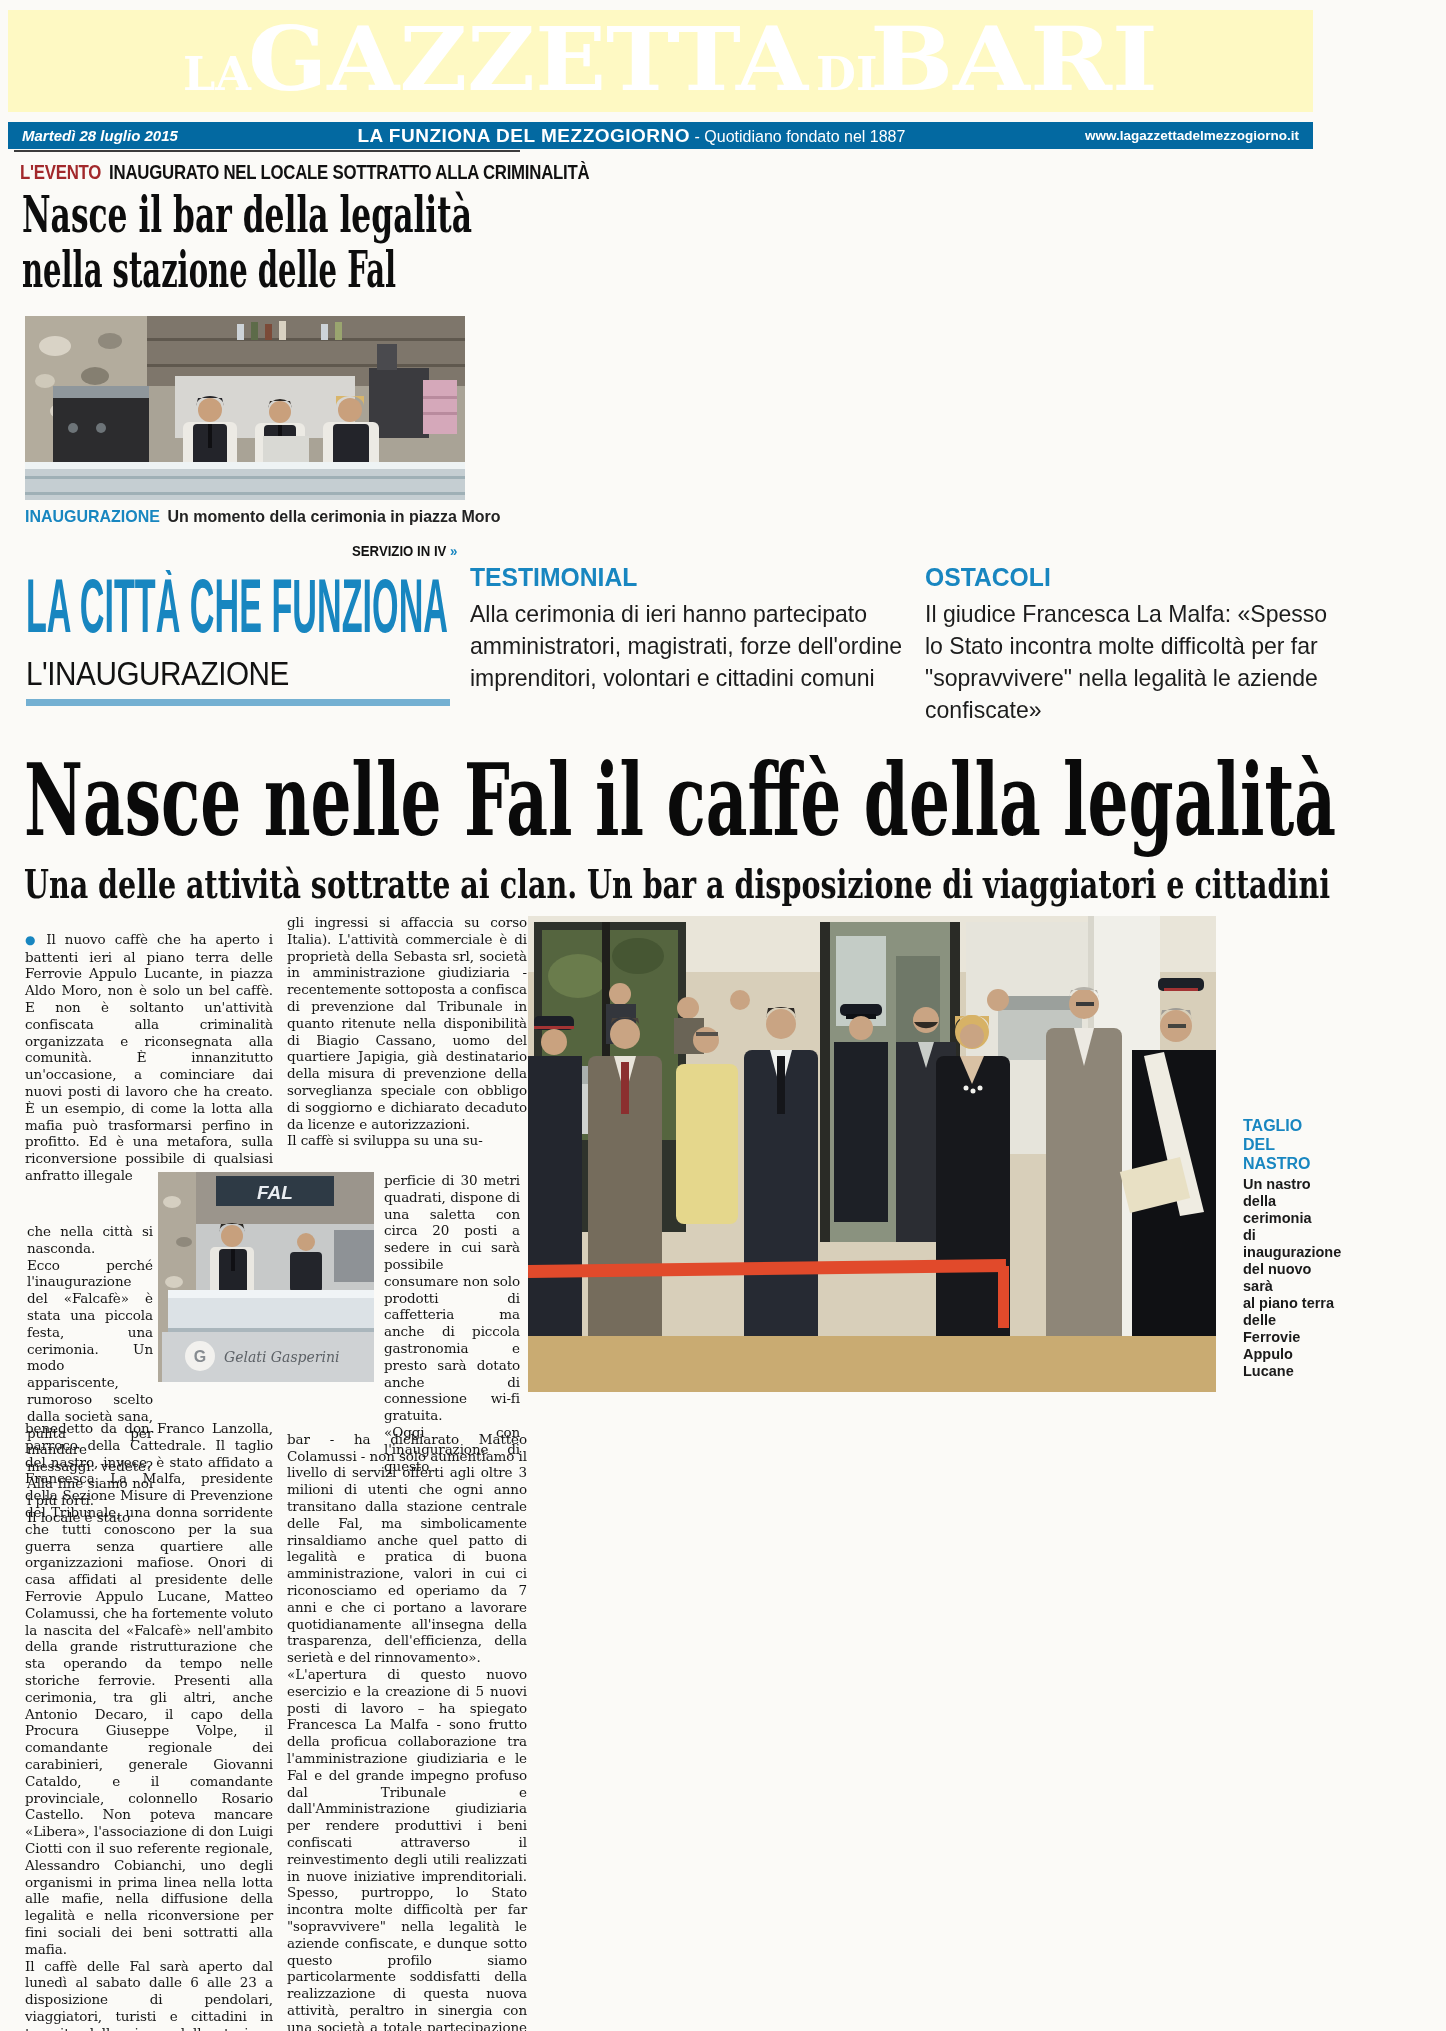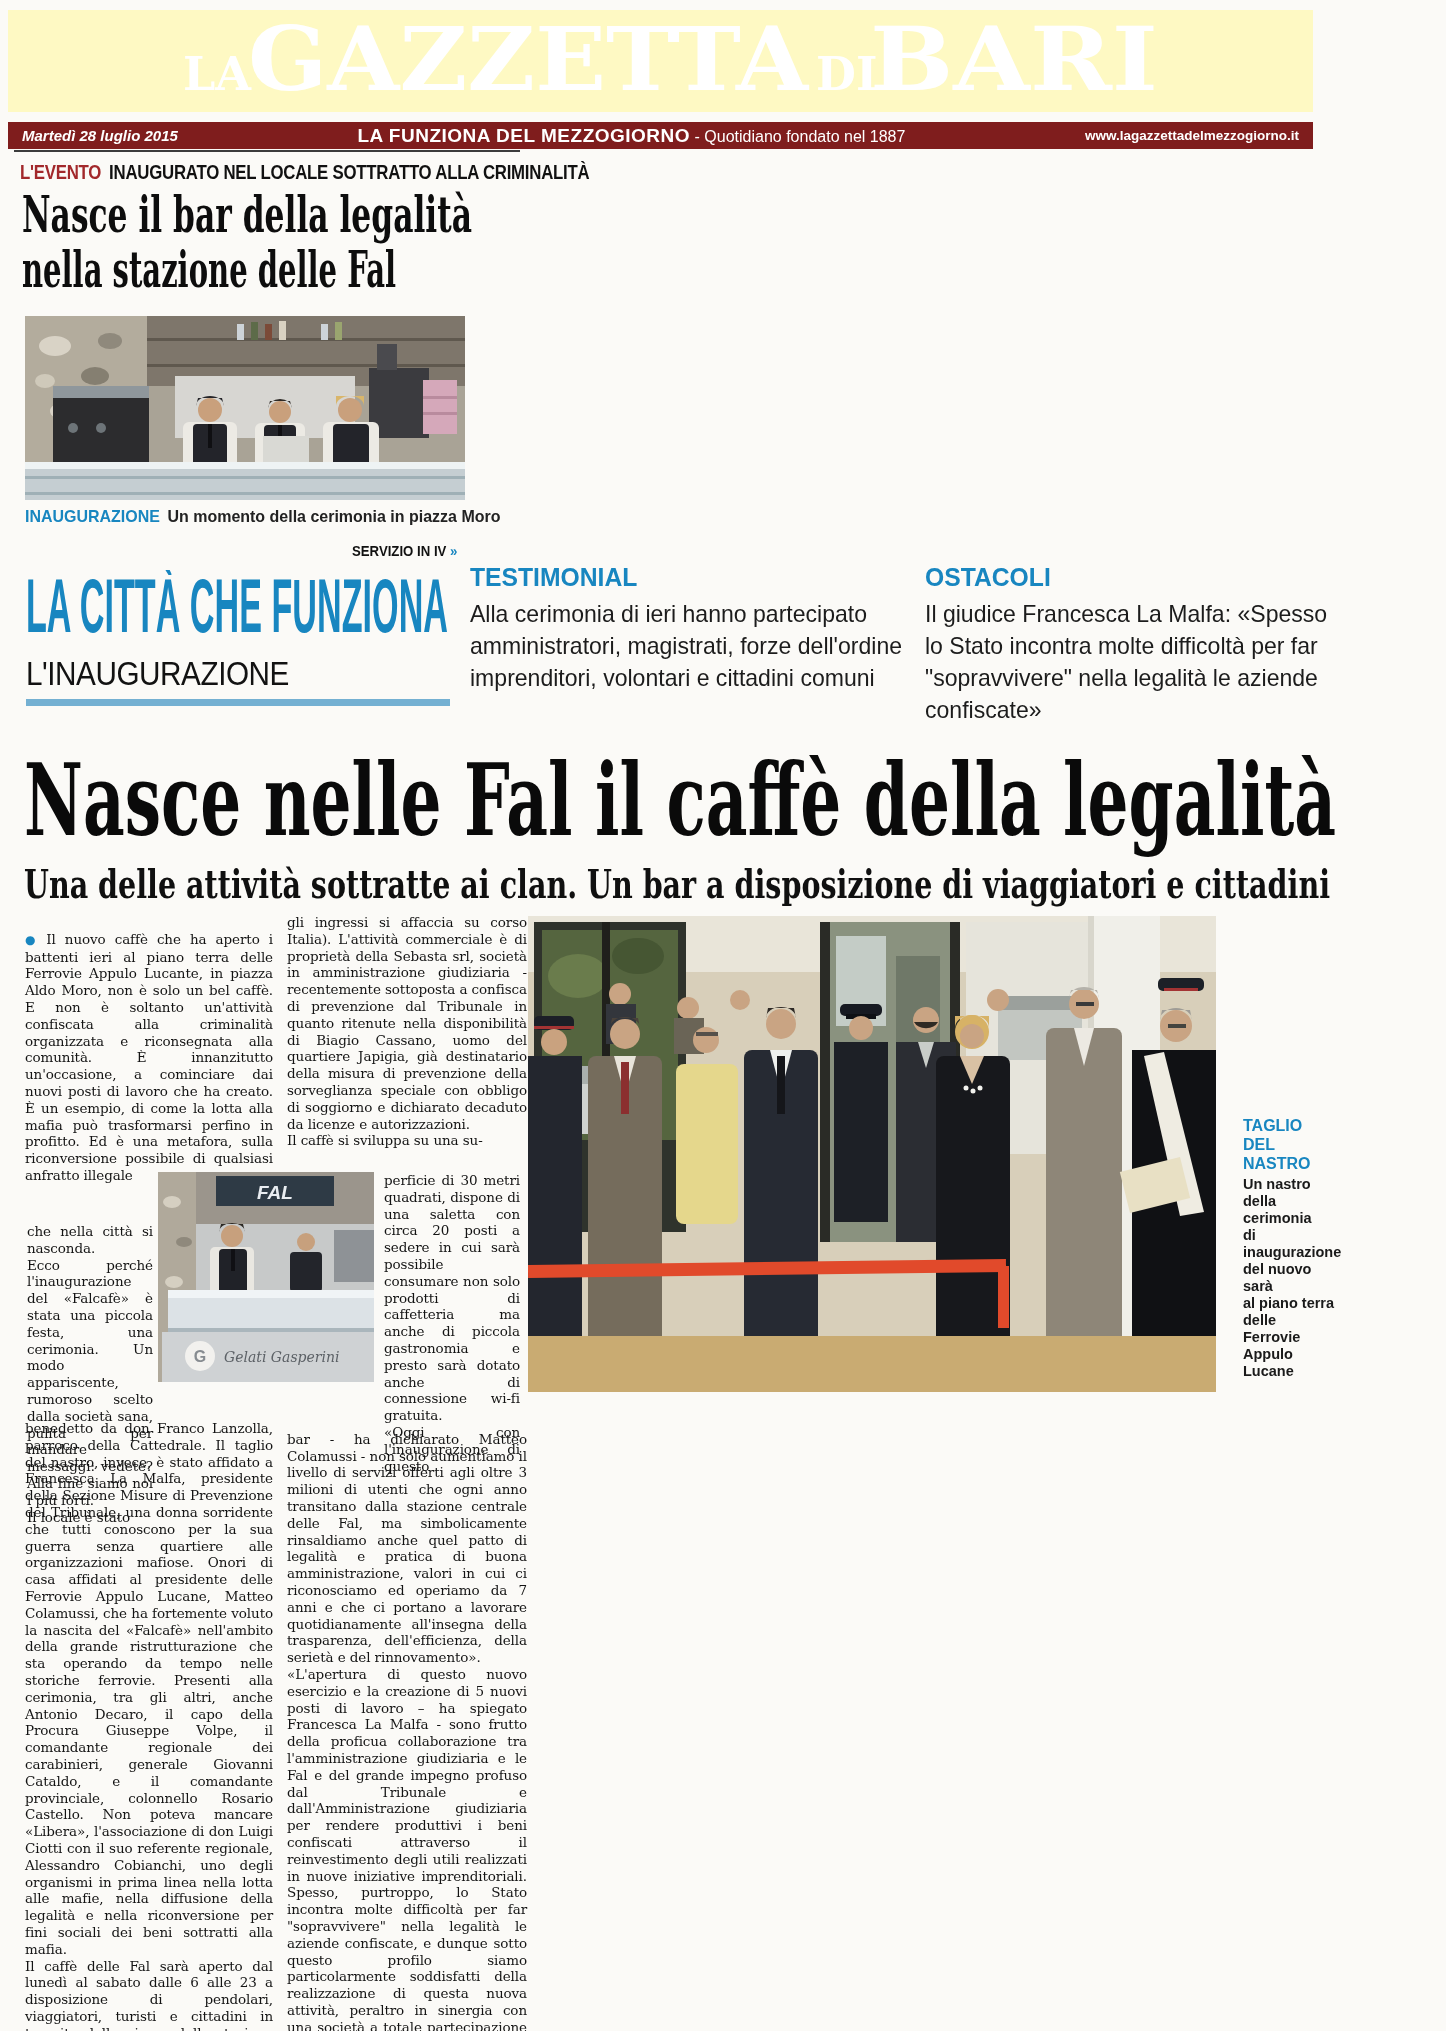--- a/index.html
+++ b/index.html
@@ -1,21 +1,21 @@
 <!DOCTYPE html>
 <html><head>
 <meta charset="utf-8">
 <style>
   html,body{margin:0;padding:0;background:#e8e8e6;}
   .page{position:relative;width:1446px;height:2031px;background:#fbfaf7;overflow:hidden;
         font-family:"Liberation Sans",sans-serif;color:#111;}
   .abs{position:absolute;}
   
   .masthead{left:8px;top:10px;width:1305px;height:102px;background:#fef9c3;}
-  .datebar{left:8px;top:122px;width:1305px;height:27px;background:#7f1d1d;color:#fff;
+  .datebar{left:8px;top:122px;width:1305px;height:27px;background:#0369a1;color:#fff;
            display:flex;align-items:center;justify-content:space-between;padding:0 14px;box-sizing:border-box;}
   .datebar .date{font-size:15px;font-weight:bold;font-style:italic;}
   .datebar .brand{font-size:19px;font-weight:bold;letter-spacing:.5px;}
   .datebar .tagline{font-size:16px;font-weight:normal;}
   .datebar .site{font-size:13.5px;font-weight:bold;}
   .toprule{left:14px;top:150px;width:506px;height:2px;background:#3c3c3c;}
   
   .kicker{left:20px;top:160px;transform:scaleX(.8);transform-origin:left;white-space:nowrap;
           font-size:21px;font-weight:bold;letter-spacing:-.3px;}
   .kicker .lbl{color:#a2282b;margin-right:10px;}

